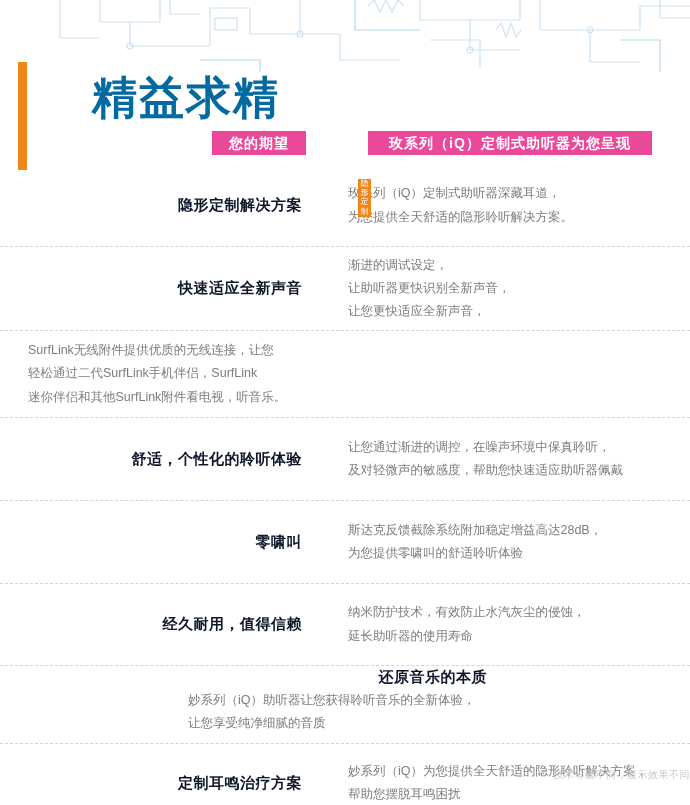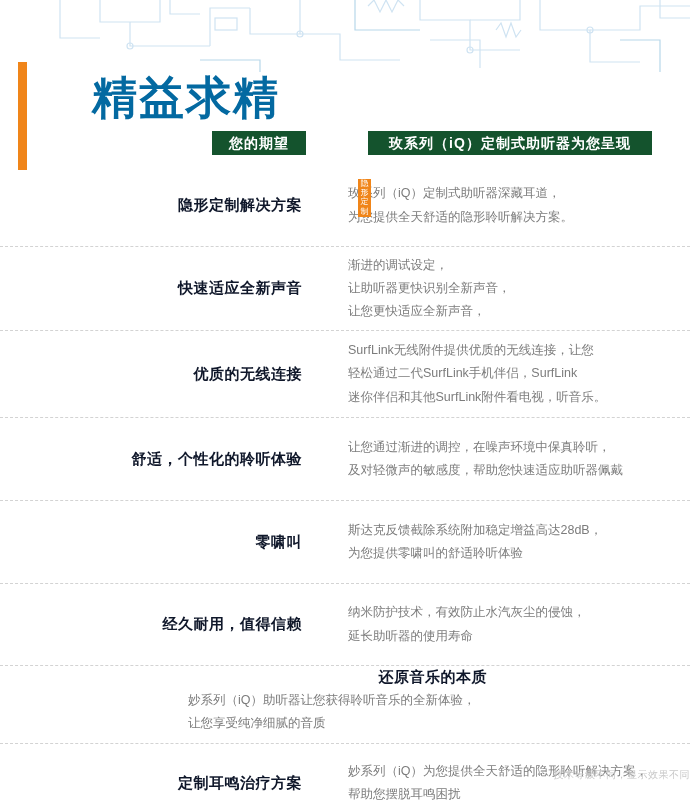--- a/index.html
+++ b/index.html
@@ -45,21 +45,21 @@
     letter-spacing: 2px;
     color: #0369a1;
     font-family: "DejaVu Sans", "Liberation Sans", sans-serif;
     white-space: nowrap;
     margin-left: 40px;
   }
 
   
   .pill {
     position: absolute;
-    background: #14532d;
+    background: #ec4899;
     color: #ffffff;
     font-size: 14px;
     font-weight: bold;
     letter-spacing: 1px;
     text-align: center;
     white-space: nowrap;
   }
   .pill-left {
     left: 212px;
     top: 131px;
@@ -195,21 +195,20 @@
   <div class="row" style="height:84px;">
     <div class="left-cell">快速适应全新声音</div>
     <div class="right-cell">
       <p>渐进的调试设定，</p>
       <p>让助听器更快识别全新声音，</p>
       <p>让您更快适应全新声音，</p>
     </div>
   </div>
 
   <div class="row" style="height:87px;">
-    <div class="left-cell">优质的无线连接</div>
     <div class="right-cell">
       <p>SurfLink无线附件提供优质的无线连接，让您</p>
       <p>轻松通过二代SurfLink手机伴侣，SurfLink</p>
       <p>迷你伴侣和其他SurfLink附件看电视，听音乐。</p>
     </div>
   </div>
 
   <div class="row" style="height:83px;">
     <div class="left-cell">舒适，个性化的聆听体验</div>
     <div class="right-cell">

